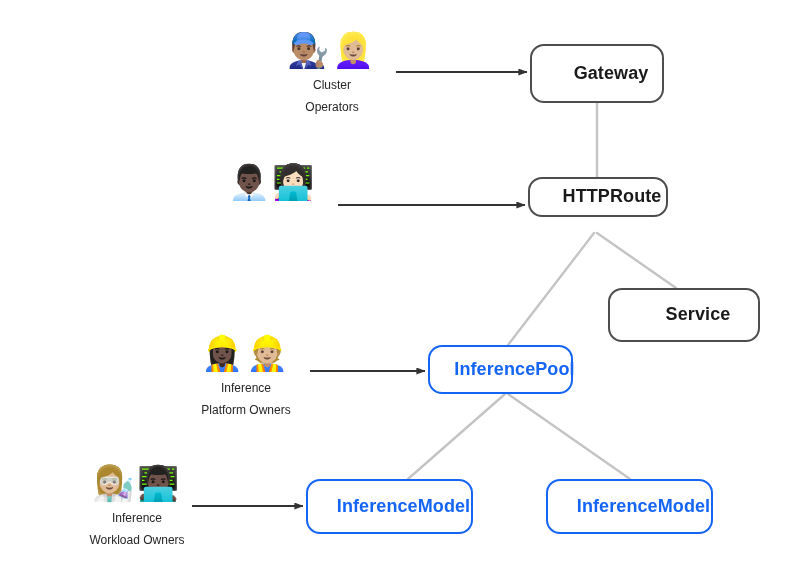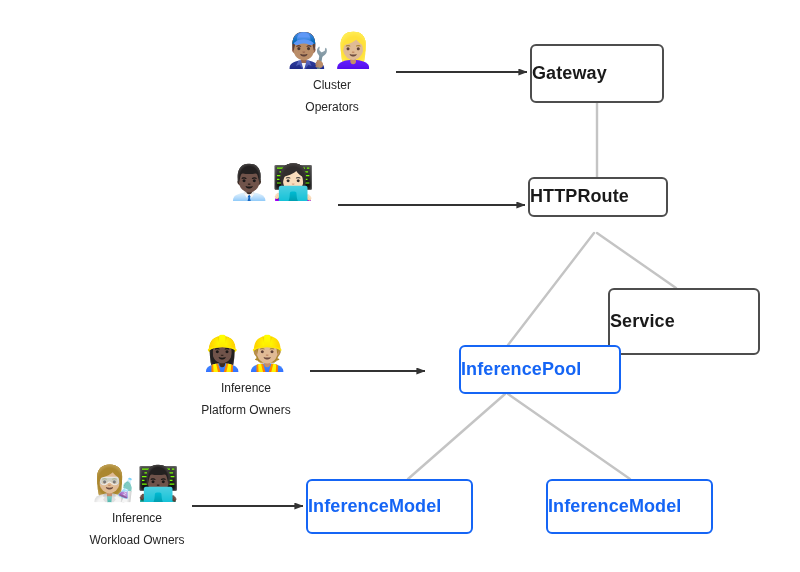--- a/index.html
+++ b/index.html
@@ -27,26 +27,28 @@
     height: 572px;
     pointer-events: none;
   }
 
   
   .node {
     position: absolute;
     box-sizing: border-box;
     display: flex;
     align-items: center;
+    justify-content: center;
     background: #ffffff;
-    border-radius: 6px;
+    border-radius: 14px;
     font-weight: bold;
     letter-spacing: 0.1px;
     text-align: center;
     line-height: 1.1;
+    padding-left: 28px;
   }
   .node.gray {
     border: 2px solid #4d4d4d;
     color: #1a1a1a;
     font-size: 18px;
   }
   .node.blue {
     border: 2.5px solid #1565f5;
     color: #1565f5;
     font-size: 18px;
@@ -102,24 +104,24 @@
       </g>
   </svg>
 
   <div id="nodes-layer">
       <div class="node gray" style="left: 530px; top: 44px; width: 134px; height: 59px;">
         <span>Gateway</span>
       </div>
       <div class="node gray" style="left: 528px; top: 177px; width: 140px; height: 40px;">
         <span>HTTPRoute</span>
       </div>
-      <div class="node gray" style="left: 608px; top: 288px; width: 152px; height: 67px;">
+      <div class="node gray" style="left: 608px; top: 288px; width: 152px; height: 54px;">
         <span>Service</span>
       </div>
-      <div class="node blue" style="left: 428px; top: 345px; width: 162px; height: 49px; margin-left: 31px;">
+      <div class="node blue" style="left: 428px; top: 345px; width: 145px; height: 49px;">
         <span>InferencePool</span>
       </div>
       <div class="node blue" style="left: 306px; top: 479px; width: 167px; height: 55px;">
         <span>InferenceModel</span>
       </div>
       <div class="node blue" style="left: 546px; top: 479px; width: 167px; height: 55px;">
         <span>InferenceModel</span>
       </div>
     </div>
   <div id="personas-layer">

